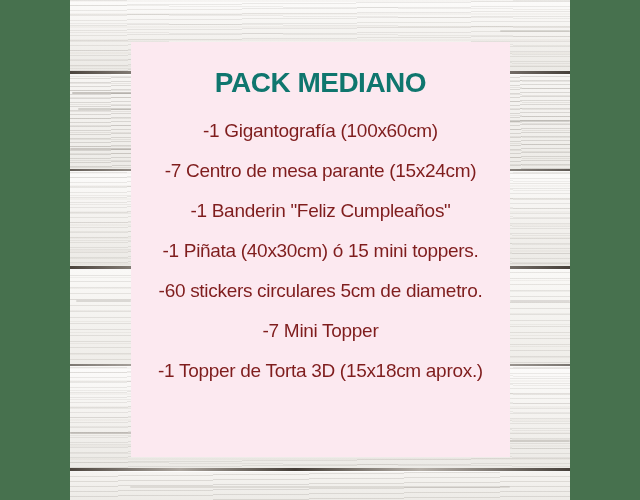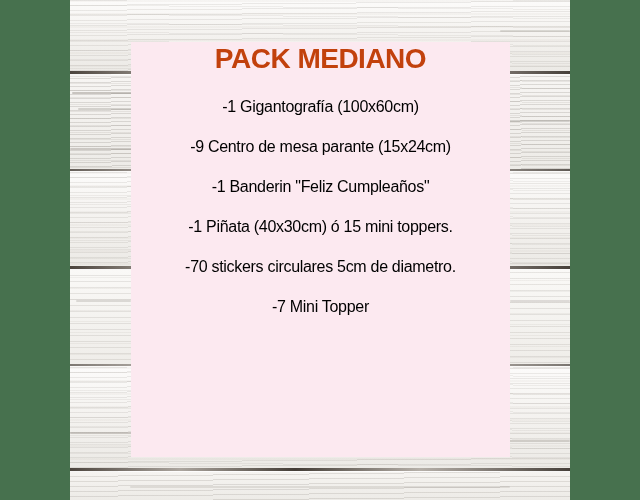--- a/index.html
+++ b/index.html
@@ -94,35 +94,36 @@
     position: absolute;
     left: 61px;  
     top: 42px;
     width: 379px;
     height: 415px;
     background: #fce9f0;
     text-align: center;
   }
   .card-title {
     margin: 0;
+    padding-top: 24px;
     font-size: 28px;
     line-height: 34px;
     font-weight: bold;
     letter-spacing: -0.5px;
-    color: #c2410c;
+    color: #0f766e;
   }
   .item-list {
     margin-top: 11px;
   }
   .item {
-    font-size: 16px;
+    font-size: 19px;
     line-height: 40px;
     letter-spacing: -0.3px;
     white-space: nowrap;
-    color: #000000;
+    color: #7f1d1d;
   }
 </style>
 </head>
 <body>
 
 <div class="canvas">
 
   <div class="green-bar left"></div>
   <div class="green-bar right"></div>
 
@@ -148,22 +149,23 @@
     <div class="streak" style="left:6px;  top:300px; width:55px; opacity:.6;"></div>
     <div class="streak" style="left:440px;top:300px; width:60px; opacity:.55;"></div>
     <div class="streak" style="left:0;    top:432px; width:110px; opacity:.8;"></div>
     <div class="streak" style="left:400px;top:440px; width:100px; opacity:.75;"></div>
     <div class="streak" style="left:60px; top:486px; width:380px; opacity:.45;"></div>
 
     <div class="card">
       <h1 class="card-title">PACK MEDIANO</h1>
       <div class="item-list">
         <div class="item">-1 Gigantografía (100x60cm)</div>
-        <div class="item">-9 Centro de mesa parante (15x24cm)</div>
+        <div class="item">-7 Centro de mesa parante (15x24cm)</div>
         <div class="item">-1 Banderin "Feliz Cumpleaños"</div>
         <div class="item">-1 Piñata (40x30cm) ó 15 mini toppers.</div>
-        <div class="item">-70 stickers circulares 5cm de diametro.</div>
+        <div class="item">-60 stickers circulares 5cm de diametro.</div>
         <div class="item">-7 Mini Topper</div>
+        <div class="item">-1 Topper de Torta 3D (15x18cm aprox.)</div>
       </div>
     </div>
   </div>
 
 </div>
 
 </body></html>

